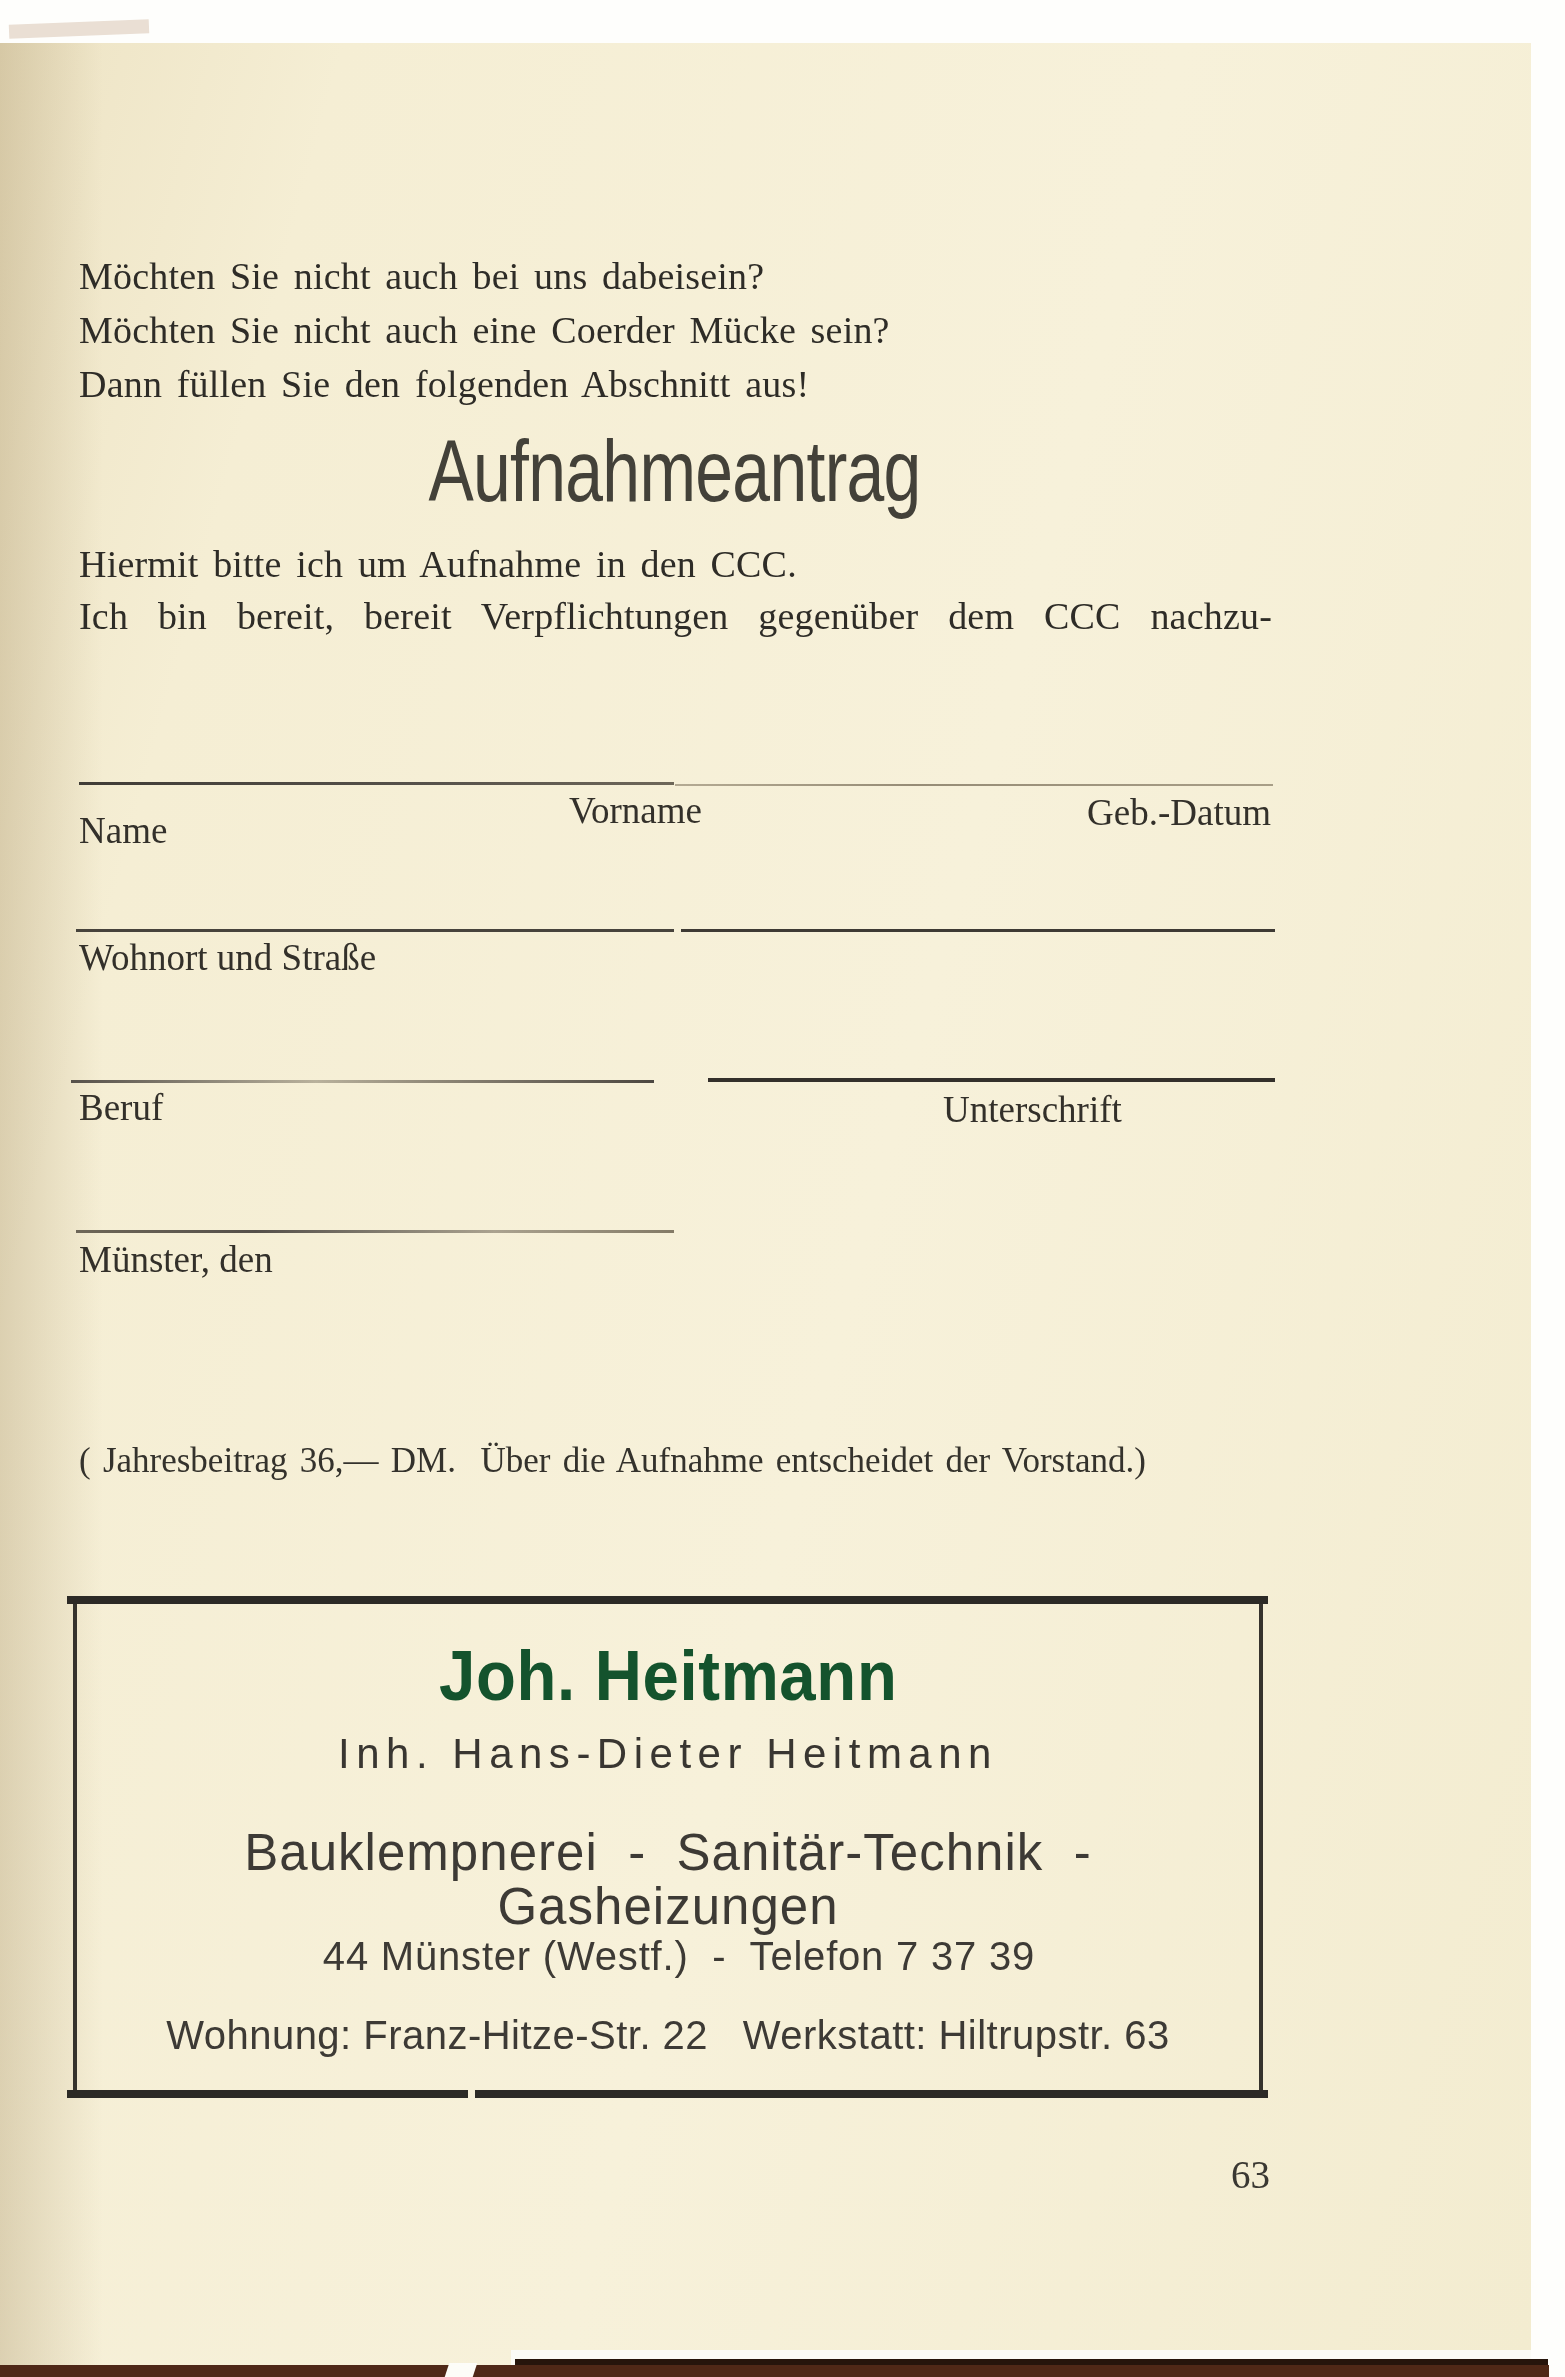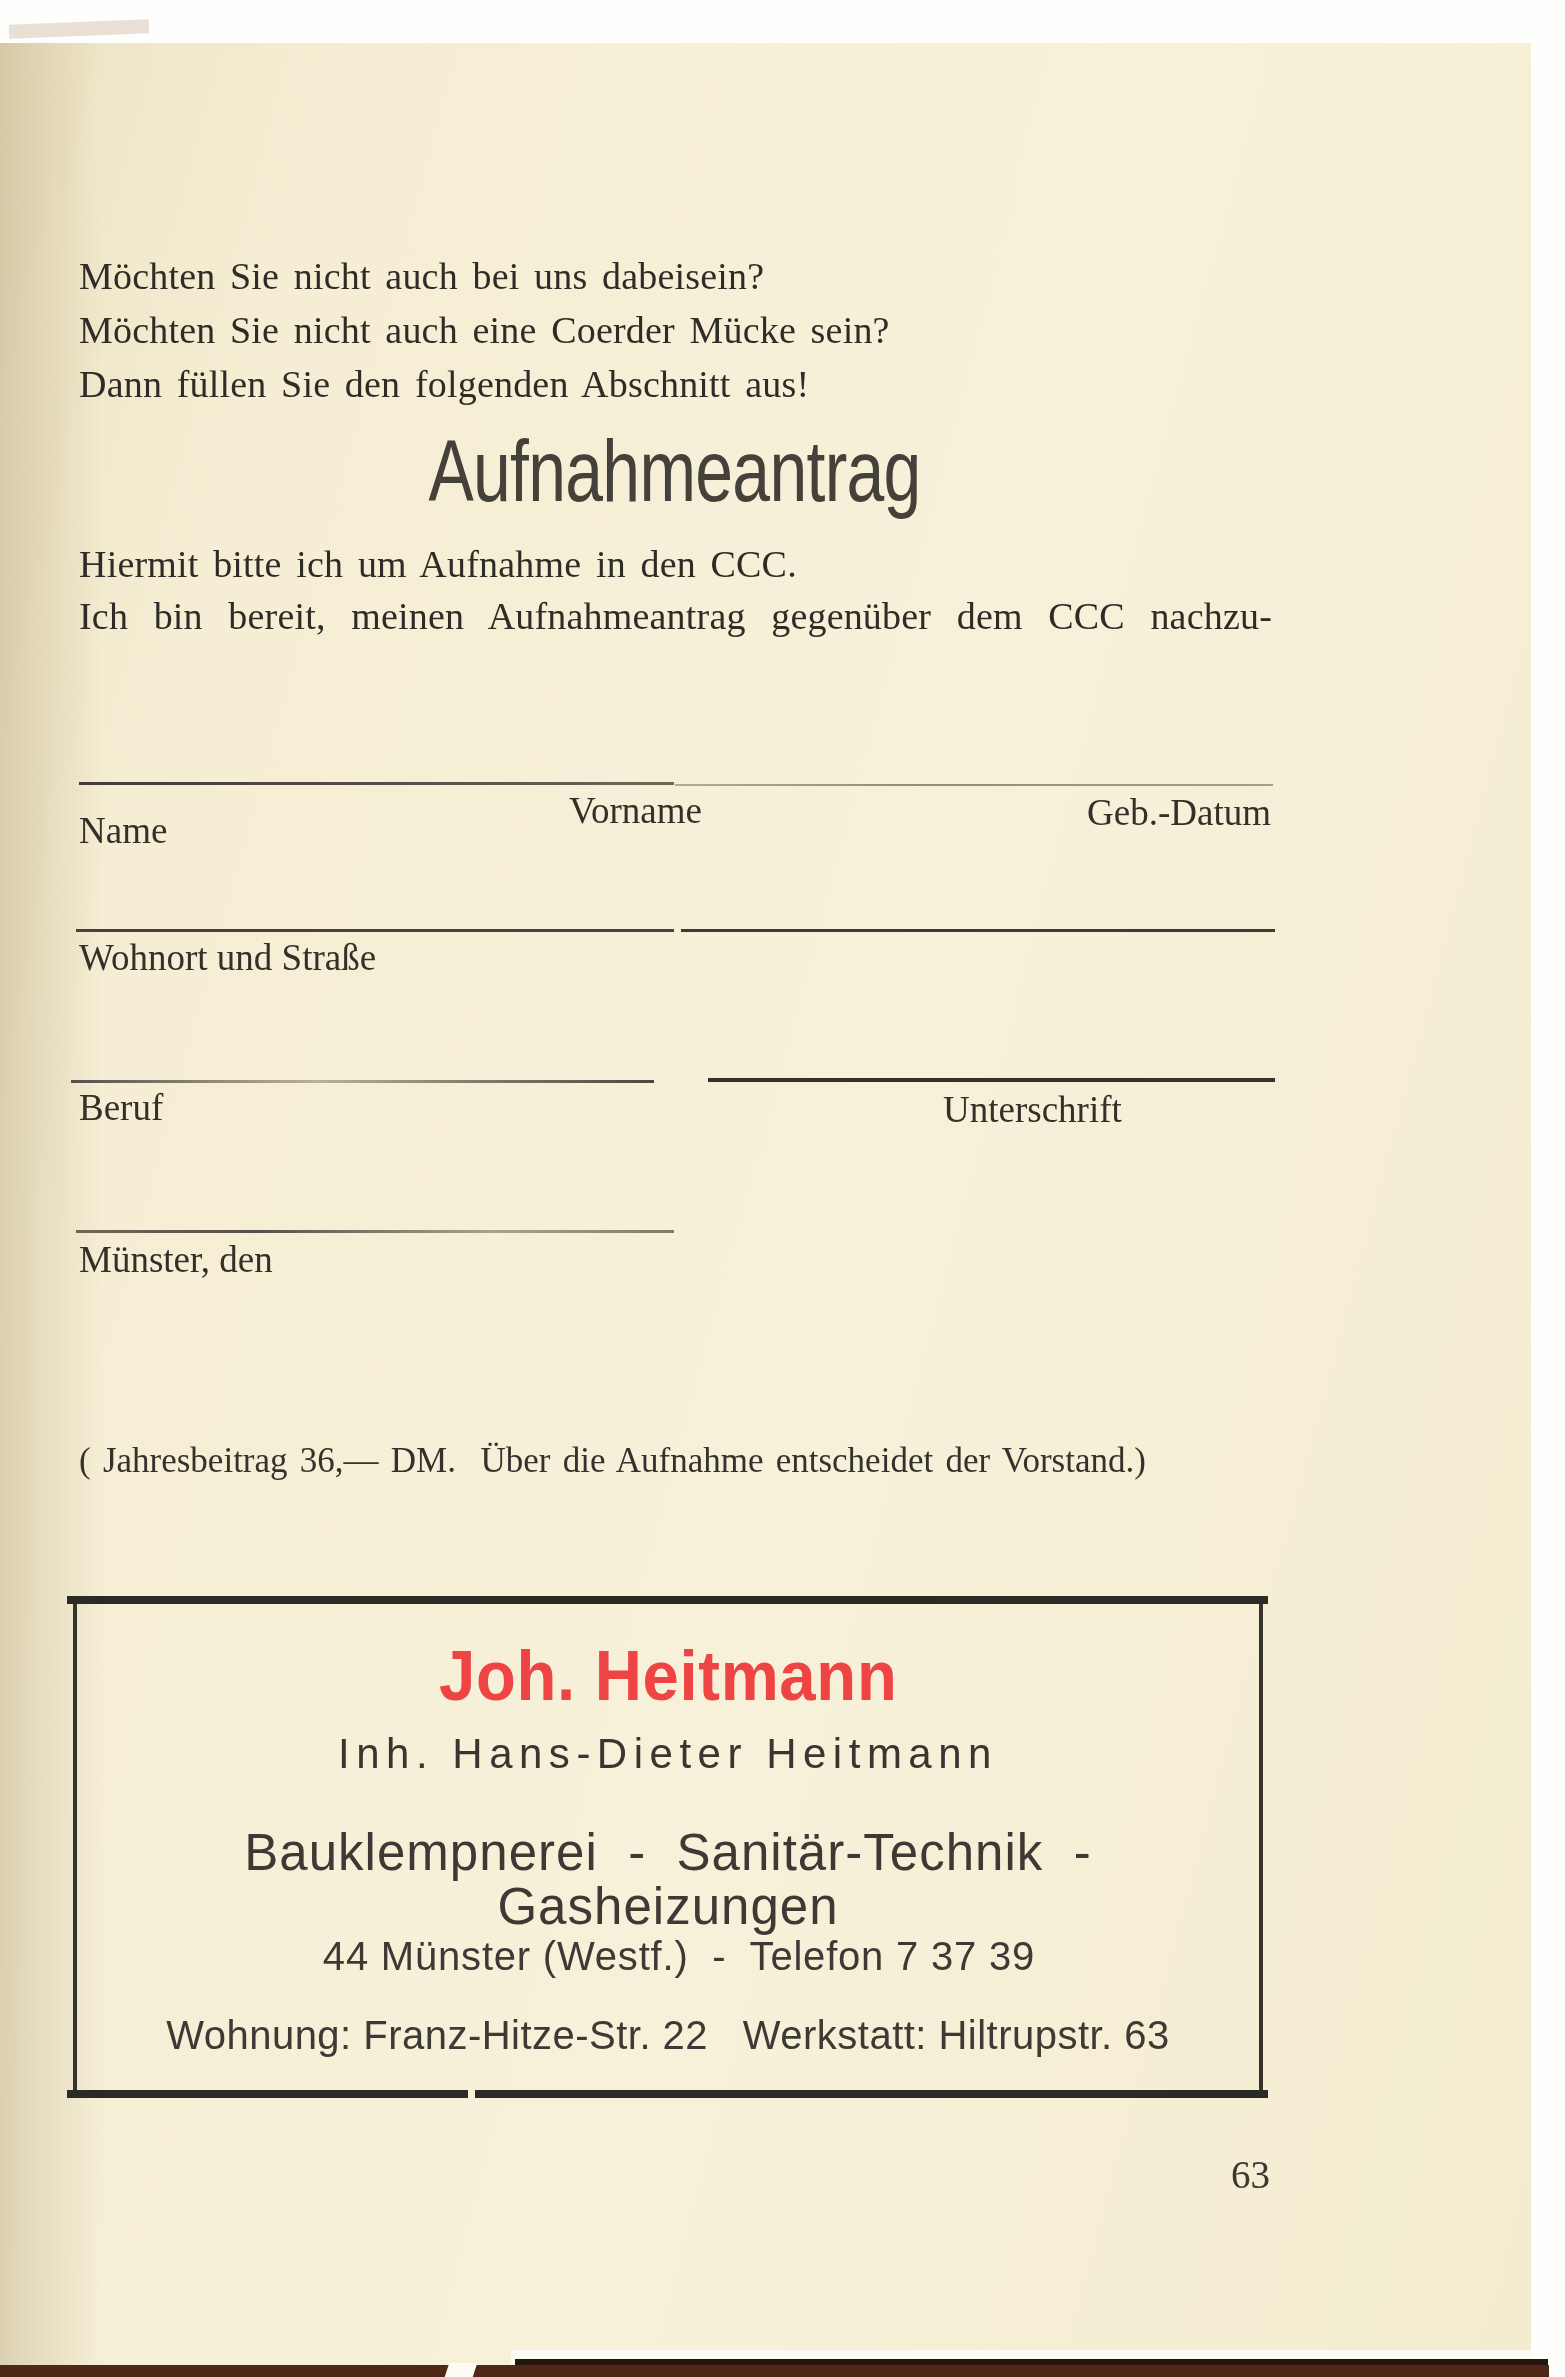--- a/index.html
+++ b/index.html
@@ -55,21 +55,21 @@
        background:linear-gradient(to right,#6e6758,#55504a 30%,rgba(120,111,95,.6) 70%,#837a66);}
   
   .adbar{position:absolute;background:#2c2a26;}
   .ad-top{left:67px;top:1596px;width:1201px;height:8.4px;}
   .ad-bottom-l{left:67px;top:2090px;width:401px;height:8.4px;}
   .ad-bottom-r{left:475px;top:2090px;width:793px;height:8.4px;}
   .ad-left{left:73px;top:1604px;width:3.7px;height:486px;background:#36332d;}
   .ad-right{left:1259px;top:1604px;width:3.7px;height:486px;background:#36332d;}
   .ad-center{position:absolute;left:73px;width:1190px;text-align:center;
     font-family:"Liberation Sans","DejaVu Sans",sans-serif;color:#3b3834;}
-  .ad-title{top:1639px;font-size:71px;font-weight:bold;color:#ef4444;}
+  .ad-title{top:1639px;font-size:71px;font-weight:bold;color:#14532d;}
   .ad-title .squeeze{display:inline-block;transform:scaleX(.92);letter-spacing:.01em;}
   .ad-owner{top:1732px;font-size:42px;letter-spacing:.155em;color:#393631;}
   .ad-services{top:1826px;font-size:51px;letter-spacing:.02em;color:#3d3a35;}
   .ad-address{top:1935px;font-size:40px;letter-spacing:.02em;color:#3d3a35;margin-left:11px;}
   .ad-locations{top:2014px;font-size:40px;letter-spacing:.012em;color:#3d3a35;}
   
   .page-number{left:1231px;top:2155px;font-size:39px;color:#3a3832;}
   .bottom-white-sliver{position:absolute;left:511px;top:2350px;width:1020px;height:16px;background:#fbfbf6;}
   .bottom-dark-line{position:absolute;left:515px;top:2359px;width:1033px;height:6.5px;background:#26150c;}
   .book-edge-bar{position:absolute;left:0;top:2365px;width:1549px;height:12px;background:#4f2817;}
@@ -86,21 +86,21 @@
 
   <div class="t serif" style="left:79px;top:257px" data-bind="intro.line1">Möchten Sie nicht auch bei uns dabeisein?</div>
   <div class="t serif" style="left:79px;top:311px" data-bind="intro.line2">Möchten Sie nicht auch eine Coerder Mücke sein?</div>
   <div class="t serif" style="left:79px;top:365px" data-bind="intro.line3">Dann füllen Sie den folgenden Abschnitt aus!</div>
 
   <div class="heading-wrap">
     <span class="squeeze" data-bind="form.heading">Aufnahmeantrag</span>
   </div>
 
   <div class="t serif" style="left:79px;top:545px" data-bind="form.request_line">Hiermit bitte ich um Aufnahme in den CCC.</div>
-  <div class="t serif justified" data-bind="form.pledge_line1">Ich bin bereit, meinen Aufnahmeantrag gegenüber dem CCC nachzu-</div>
+  <div class="t serif justified" data-bind="form.pledge_line1">Ich bin bereit, bereit Verpflichtungen gegenüber dem CCC nachzu-</div>
 
   <div class="rule r1a"></div>
   <div class="rule r1b"></div>
   <div class="t label" style="left:79px;top:812px" data-bind="form.fields.name_label">Name</div>
   <div class="t label" style="left:569px;top:792px" data-bind="form.fields.vorname_label">Vorname</div>
   <div class="t label" style="right:294px;top:794px" data-bind="form.fields.geb_datum_label">Geb.-Datum</div>
 
   <div class="rule r2a"></div>
   <div class="rule r2b"></div>
   <div class="t label" style="left:79px;top:939px" data-bind="form.fields.wohnort_label">Wohnort und Straße</div>

